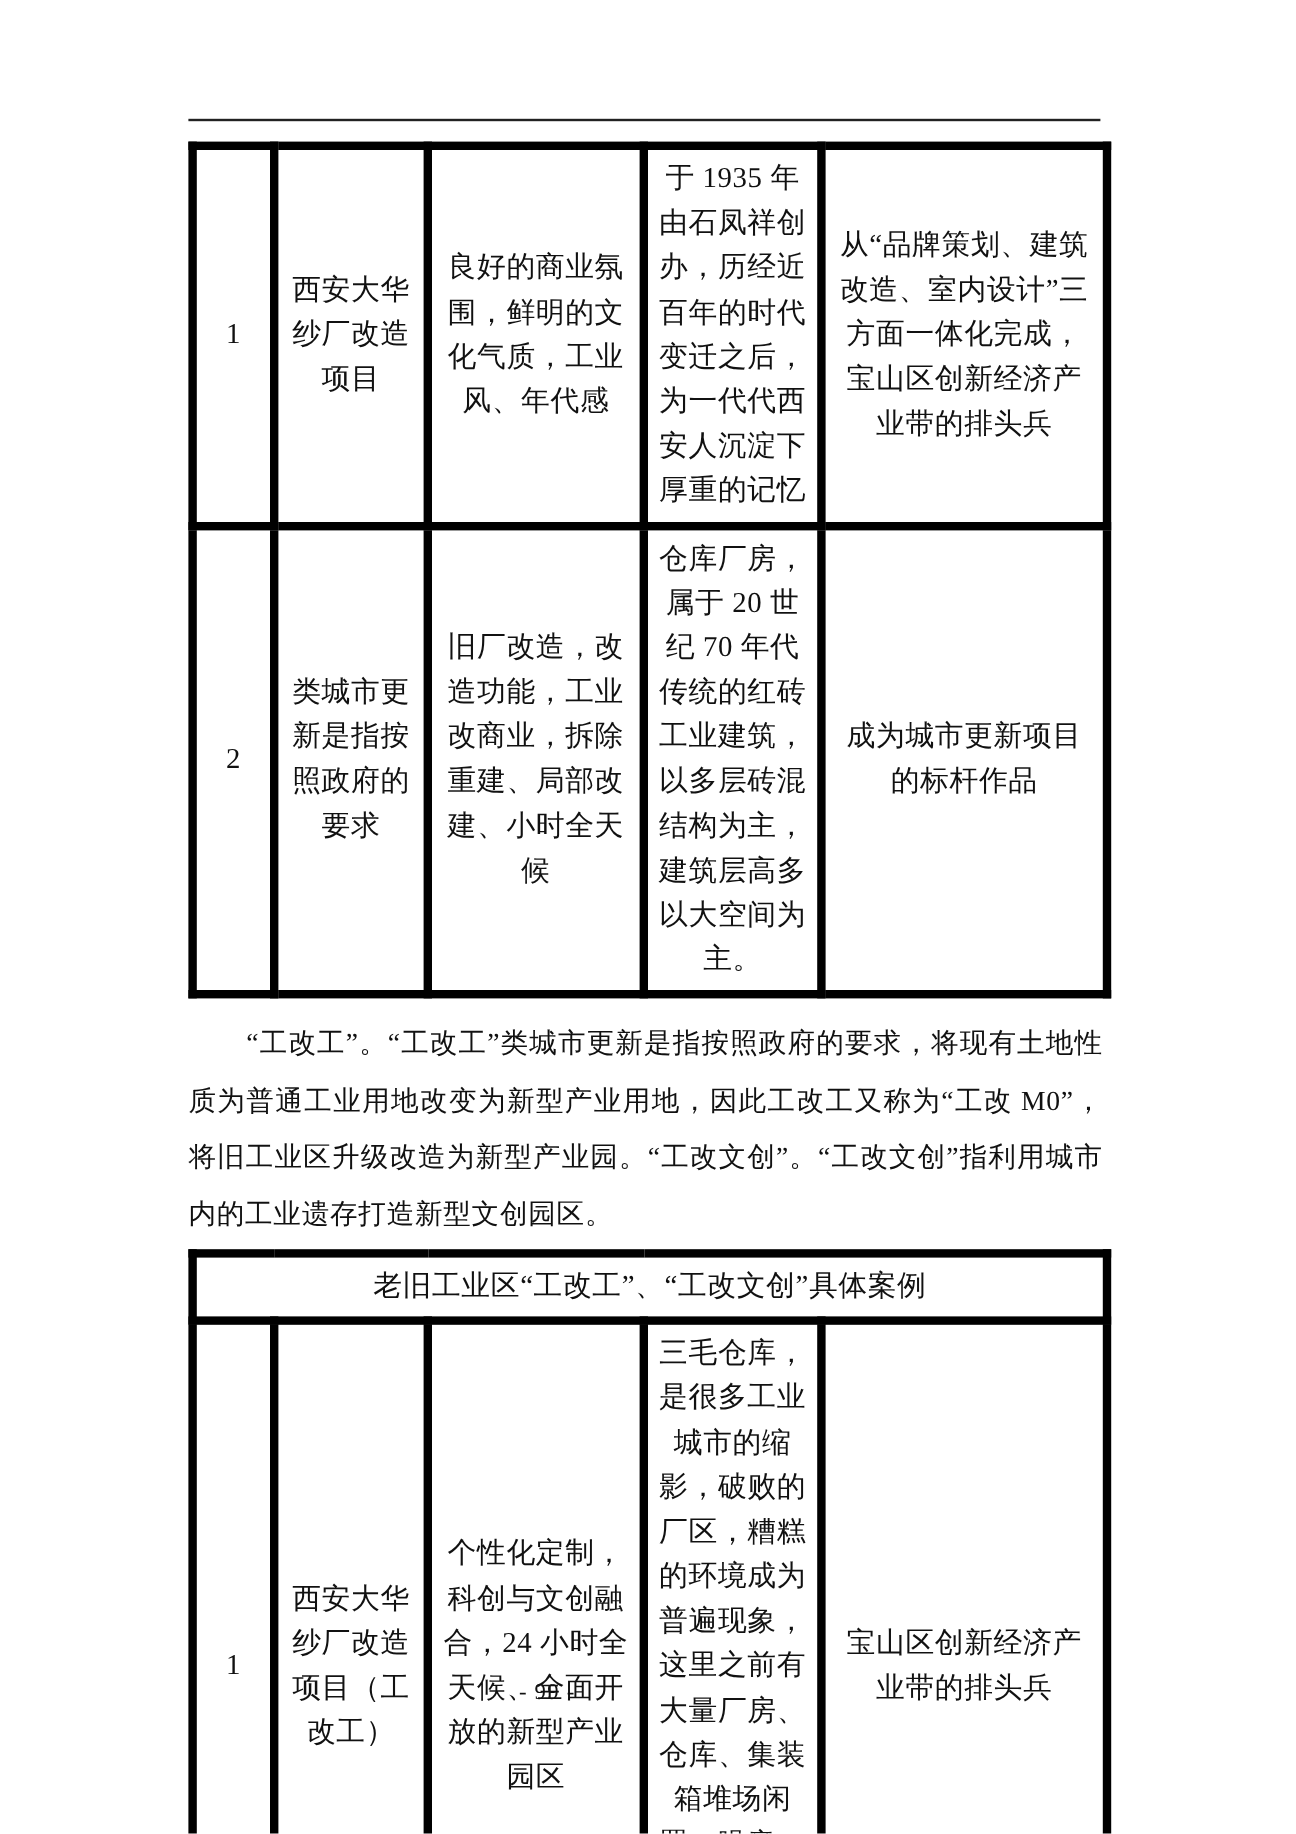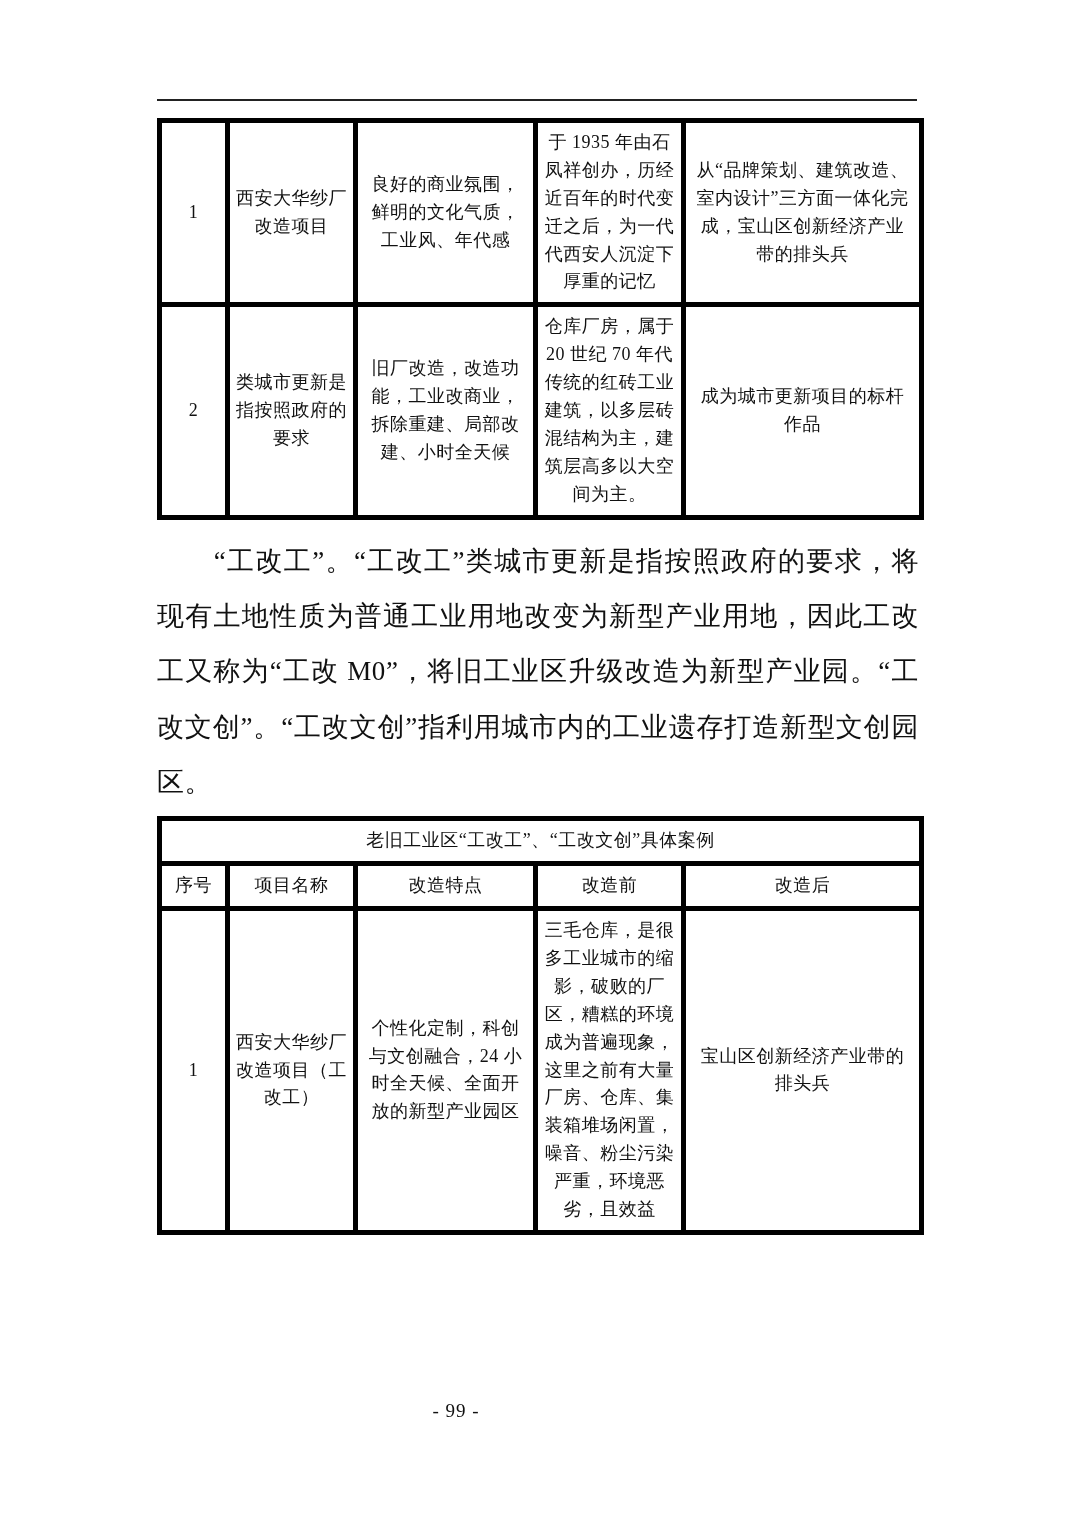--- a/index.html
+++ b/index.html
@@ -34,36 +34,36 @@
     left: 157px;
     top: 118px;
     width: 762px;
   }
   table.doc-table {
     border-collapse: collapse;
     width: 762px;
     table-layout: fixed;
   }
   table.doc-table td, table.doc-table th {
-    border: 5px solid #000000;
+    border: 7px solid #000000;
     padding: 6px 6px;
     vertical-align: middle;
     text-align: center;
-    font-size: 18px;
+    font-size: 24px;
     line-height: 1.55;
     font-weight: normal;
     letter-spacing: 0.5px;
   }
   .col-idx { width: 68px; }
   .col-name { width: 128px; }
   .col-feat { width: 180px; }
   .col-before { width: 148px; }
   .col-after { width: 238px; }
   .para {
-    font-size: 27px;
+    font-size: 23px;
     line-height: 2.05;
     text-align: justify;
     text-justify: inter-ideograph;
     margin: 14px 0 6px 0;
     letter-spacing: 0.6px;
   }
   .para .indent { display: inline-block; width: 2.1em; }
   .tbl-title td {
     font-size: 20px;
     letter-spacing: 1px;
@@ -122,27 +122,20 @@
           <col class="col-name">
           <col class="col-feat">
           <col class="col-before">
           <col class="col-after">
       </colgroup>
       <tbody>
         <tr class="tbl-title">
           <td colspan="5">老旧工业区“工改工”、“工改文创”具体案例</td>
         </tr>
         <tr>
-          <td>序号</td>
-          <td>项目名称</td>
-          <td>改造特点</td>
-          <td>改造前</td>
-          <td>改造后</td>
-        </tr>
-        <tr>
           <td>1</td>
           <td>西安大华纱厂改造项目（工改工）</td>
           <td>个性化定制，科创与文创融合，24 小时全天候、全面开放的新型产业园区</td>
           <td>三毛仓库，是很多工业城市的缩影，破败的厂区，糟糕的环境成为普遍现象，这里之前有大量厂房、仓库、集装箱堆场闲置，噪音、粉尘污染严重，环境恶劣，且效益</td>
           <td>宝山区创新经济产业带的排头兵</td>
         </tr>
       </tbody>
     </table>
 
   </div>

